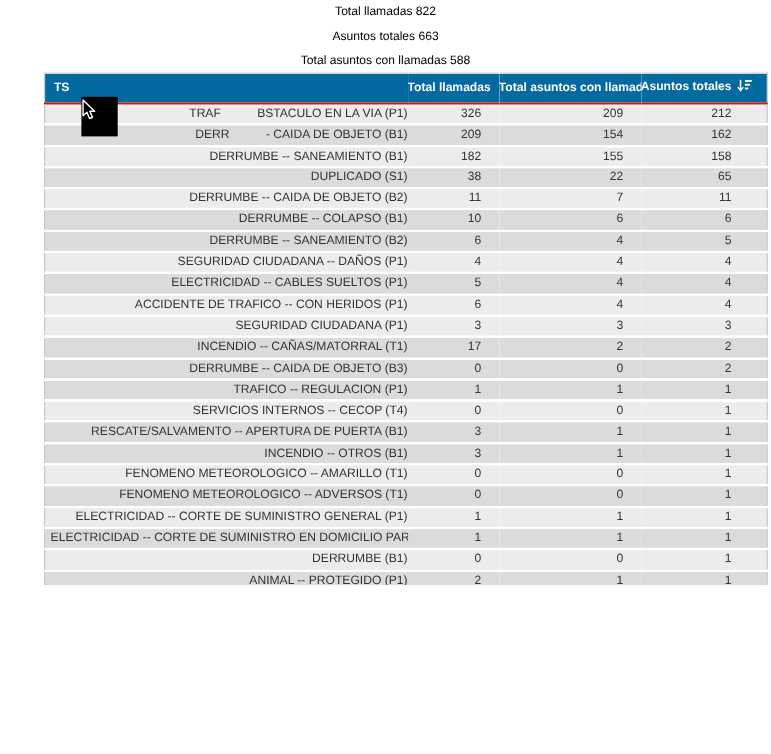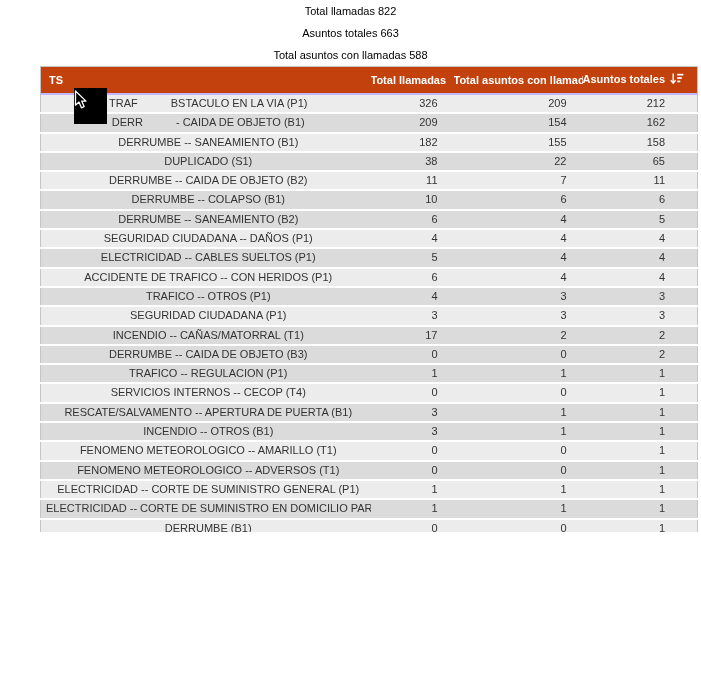--- a/index.html
+++ b/index.html
@@ -25,44 +25,44 @@
     border-collapse:collapse;
     table-layout:fixed;
     font-size:11px;
     border:1px solid #c5c5c5;
   }
   col.c1 { width:330px; }
   col.c2 { width:83px; }
   col.c3 { width:129px; }
   col.c4 { width:115px; }
   thead th {
-    background:#c2410c;
+    background:#0369a1;
     color:#ffffff;
     font-weight:bold;
     height:24px;
     line-height:24px;
-    border-bottom:2px solid #c4b5fd;
+    border-bottom:2px solid #b91c1c;
     white-space:nowrap;
     overflow:hidden;
   }
   thead th.ts-col { text-align:left; padding-left:8px; }
   thead th.num { text-align:right; padding-right:8px; }
   thead th.last { padding-right:26px; }
   thead th .sort-icon { vertical-align:-2px; margin-left:5px; }
   tbody td {
     height:17.3px;
     line-height:17.3px;
     border-bottom:2px solid #ffffff;
     color:#333;
     white-space:nowrap;
     overflow:hidden;
   }
   tbody tr.odd  td { background:#ececec; }
   tbody tr.even td { background:#dbdbdb; }
-  tbody td.ts-cell { text-align:center; padding-left:5px; }
+  tbody td.ts-cell { text-align:right; padding-left:5px; }
   tbody td.num { text-align:right; padding-right:16px; }
   tbody td.num.last { padding-right:32px; }
   .redact-gap { display:inline-block; width:33px; height:1px; }
   .redaction-box {
     position:absolute;
     left:74px; top:88px;
     width:33px; height:36px;
     background:#000000;
     z-index:5;
   }
@@ -164,26 +164,20 @@
           <td class="num">5</td>
           <td class="num">4</td>
           <td class="num last">4</td>
         </tr>
         <tr class="odd">
           <td class="ts-cell">ACCIDENTE DE TRAFICO -- CON HERIDOS (P1)</td>
           <td class="num">6</td>
           <td class="num">4</td>
           <td class="num last">4</td>
         </tr>
-        <tr class="even">
-          <td class="ts-cell">TRAFICO -- OTROS (P1)</td>
-          <td class="num">4</td>
-          <td class="num">3</td>
-          <td class="num last">3</td>
-        </tr>
         <tr class="odd">
           <td class="ts-cell">SEGURIDAD CIUDADANA (P1)</td>
           <td class="num">3</td>
           <td class="num">3</td>
           <td class="num last">3</td>
         </tr>
         <tr class="even">
           <td class="ts-cell">INCENDIO -- CAÑAS/MATORRAL (T1)</td>
           <td class="num">17</td>
           <td class="num">2</td>

